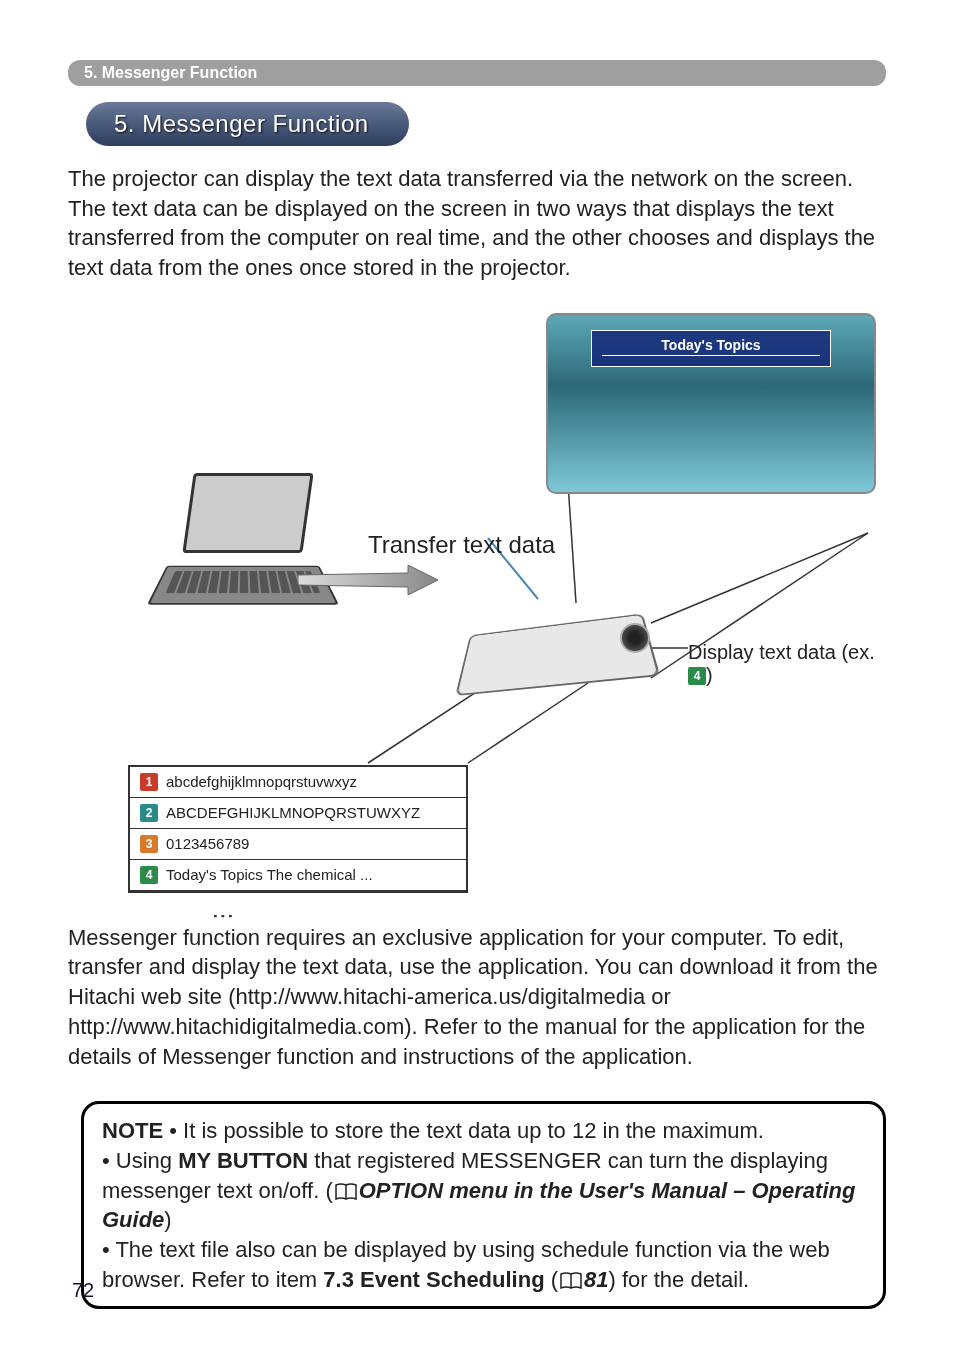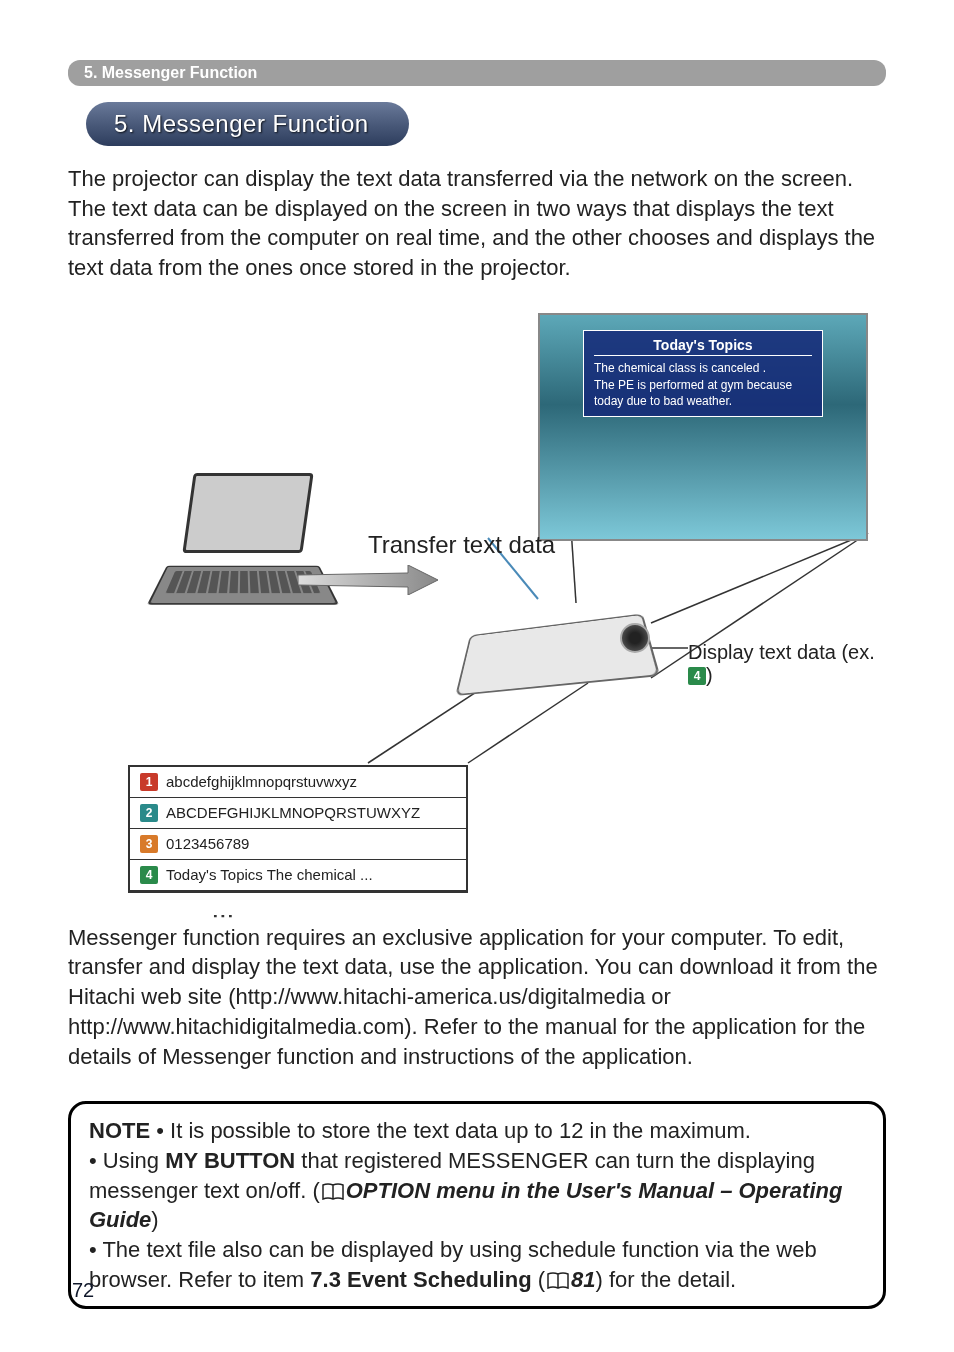--- a/index.html
+++ b/index.html
@@ -49,25 +49,25 @@
     }
     .diagram-area {
       position: relative;
       width: 820px;
       height: 580px;
       margin-bottom: 30px;
     }
     .projected-screen {
       position: absolute;
       top: 0;
-      right: 20px;
+      right: 12px;
       width: 330px;
-      height: 228px;
+      height: 181px;
       background: linear-gradient(to bottom, #5da8b8 0%, #2d6878 40%, #7dc8d8 100%);
-      border-radius: 0;
+      border-radius: 10px;
       border: 2px solid #888;
       overflow: hidden;
     }
     .screen-overlay {
       position: absolute;
       top: 15px;
       left: 50%;
       transform: translateX(-50%);
       width: 240px;
       background: rgba(20, 40, 120, 0.85);
@@ -225,20 +225,21 @@
       left: 0;
       width: 100%;
       height: 100%;
       pointer-events: none;
     }
     .note-box {
       border: 3px solid #000;
       border-radius: 18px;
       padding: 12px 18px;
       margin-top: 20px;
+      margin-left: 13px;
     }
     .note-label {
       font-weight: bold;
       font-size: 22px;
     }
     .note-content {
       font-size: 22px;
       line-height: 1.35;
       color: #222;
     }
@@ -281,22 +282,20 @@
     <line x1="583" y1="365" x2="800" y2="220" stroke="#333" stroke-width="1.5"></line>
     <line x1="445" y1="355" x2="300" y2="450" stroke="#333" stroke-width="1.5"></line>
     <line x1="520" y1="370" x2="400" y2="450" stroke="#333" stroke-width="1.5"></line>
     <line x1="583" y1="335" x2="620" y2="335" stroke="#333" stroke-width="1.5"></line>
     <line x1="420" y1="225" x2="470" y2="286" stroke="#4a8ab8" stroke-width="2"></line>
   </svg>
 
   <div class="projected-screen">
     <div class="screen-overlay">
       <div class="screen-title">Today's Topics</div>
-      <div class="screen-body" style="white-space:pre-line;">The chemical class is canceled .
-The PE is performed at gym because today due to bad weather.</div>
     </div>
   </div>
 
   <div class="laptop">
     <div class="laptop-screen"></div>
     <div class="laptop-base">
         <div class="laptop-keys"></div>
       </div>
   </div>
 

